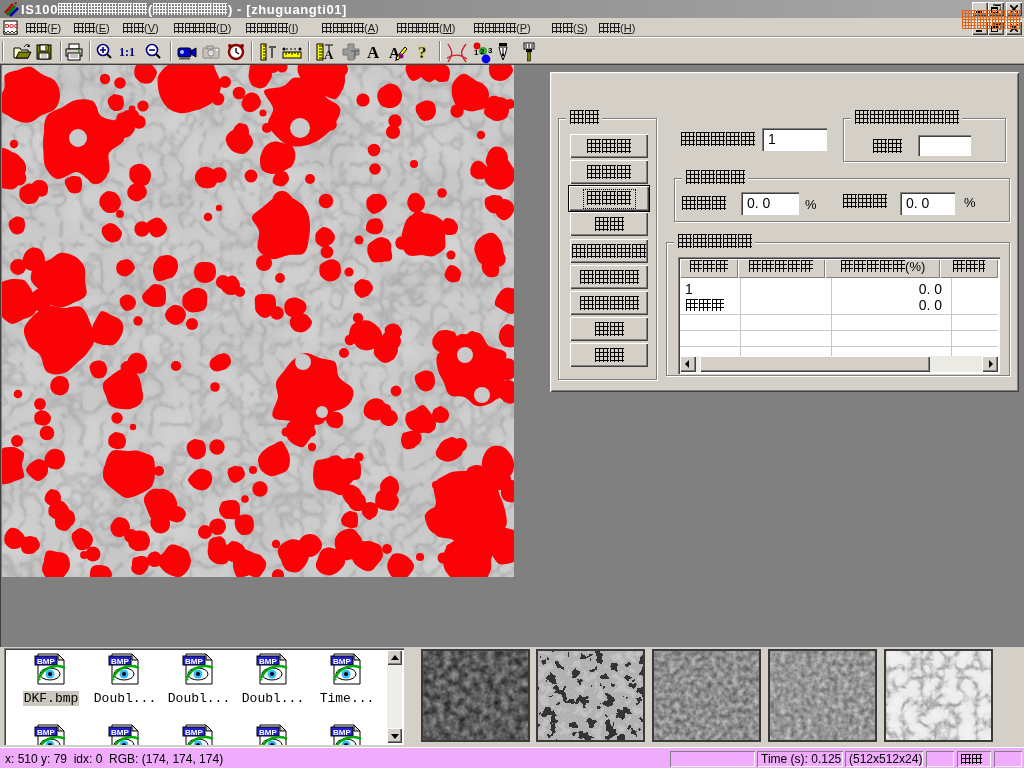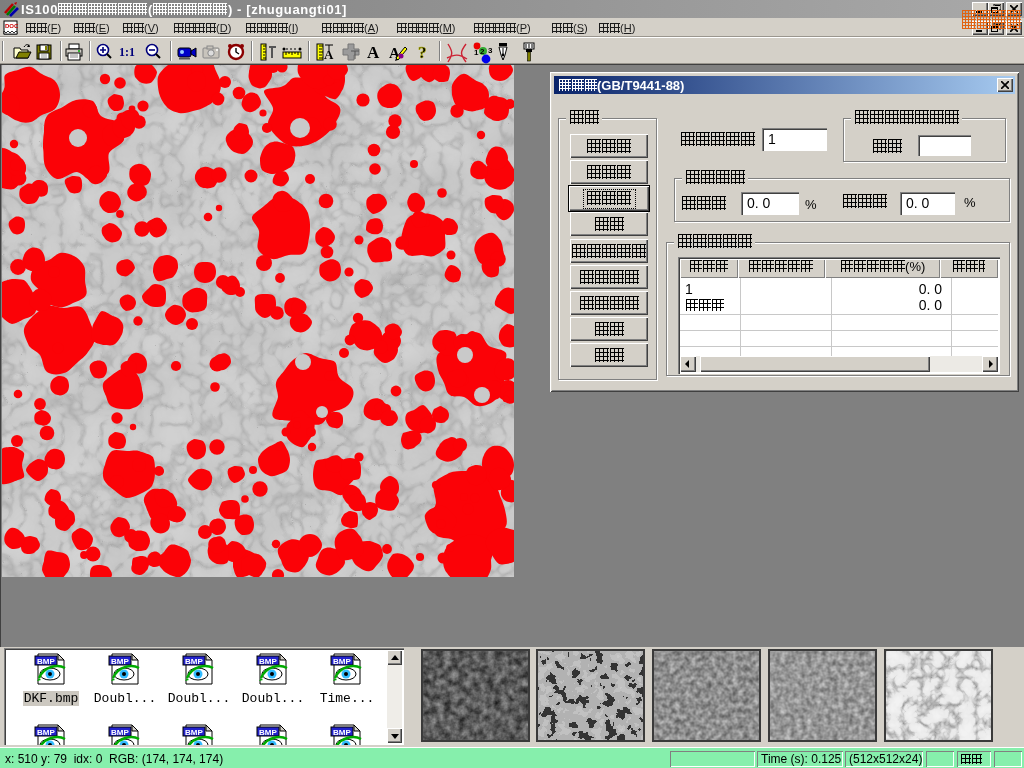--- a/index.html
+++ b/index.html
@@ -518,28 +518,20 @@
         <circle cx="463" cy="290" r="8" fill="#c9c9c9"></circle>
         <circle cx="480" cy="330" r="8" fill="#c9c9c9"></circle>
         <circle cx="301" cy="297" r="8" fill="#c9c9c9"></circle>
         <circle cx="320" cy="347" r="6" fill="#c9c9c9"></circle>
         <circle cx="76" cy="73" r="9" fill="#c9c9c9"></circle>
 </svg></div>
 </div>
 
 <div class="abs" style="left:550px;top:72px;width:469px;height:320px;background:#d4d0c8;
 box-shadow:inset 1px 1px 0 #fff,inset -1px -1px 0 #404040,inset 2px 2px 0 #dcd8d0,inset -2px -2px 0 #808080;z-index:20">
- <div class="abs" style="left:4px;top:4px;width:461px;height:18px;background:linear-gradient(90deg,#0a246a,#a6caf0)">
-  <div class="abs" style="left:4px;top:2px;color:#fff;font-weight:bold;font-size:13px;white-space:nowrap"><i class="z s13 d w"></i><i class="z s13 d w"></i><i class="z s13 d w"></i>(GB/T9441-88)</div>
-  <div class="wbtn" style="left:443px;top:2px;width:16px;height:14px">
-        <svg width="8" height="8">
-          <path d="M0 0 L8 8 M8 0 L0 8" stroke="#000" stroke-width="1.7"></path>
-        </svg>
-      </div>
- </div>
  <div class="gbox" style="left:8px;top:46px;width:99px;height:262px"></div>
     <div class="abs" style="left:16px;top:38px;background:#d4d0c8;padding:0 3px;font-size:14px"><i class="z s14"></i><i class="z s14"></i></div>
  <div class="btn" style="left:20px;top:62px;width:78px;height:24px;font-size:14px">
       <i class="z s14"></i>
       <i class="z s14"></i>
       <i class="z s14"></i>
     </div>
     <div class="btn" style="left:20px;top:88px;width:78px;height:24px;font-size:14px">
       <i class="z s14"></i>
       <i class="z s14"></i>
@@ -811,20 +803,20 @@
               <feFuncR type="table" tableValues="0.6 0.92 0.95 0.95"></feFuncR>
               <feFuncG type="table" tableValues="0.6 0.92 0.95 0.95"></feFuncG>
               <feFuncB type="table" tableValues="0.6 0.92 0.95 0.95"></feFuncB>
             </feComponentTransfer>
           </filter>
         </defs>
         <rect width="105" height="89" filter="url(#nf5)"></rect>
       </svg></div>
 </div>
 
-<div class="abs" style="left:0;top:747px;width:1024px;height:21px;background:#86efac;border-top:1px solid #fff">
+<div class="abs" style="left:0;top:747px;width:1024px;height:21px;background:#f0abfc;border-top:1px solid #fff">
  <div class="abs" style="left:5px;top:4px;font-size:12px;color:#000">x: 510 y: 79&nbsp; idx: 0&nbsp; RGB: (174, 174, 174)</div>
  <div class="abs" style="left:670px;top:3px;width:85px;height:16px;box-shadow:inset 1px 1px 0 #808080,inset -1px -1px 0 #fff;padding:1px 4px;font-size:12px;white-space:nowrap"></div>
  <div class="abs" style="left:757px;top:3px;width:86px;height:16px;box-shadow:inset 1px 1px 0 #808080,inset -1px -1px 0 #fff;padding:1px 4px;font-size:12px;white-space:nowrap">Time (s): 0.125</div>
  <div class="abs" style="left:845px;top:3px;width:78px;height:16px;box-shadow:inset 1px 1px 0 #808080,inset -1px -1px 0 #fff;padding:1px 4px;font-size:12px;white-space:nowrap">(512x512x24)</div>
  <div class="abs" style="left:926px;top:3px;width:28px;height:16px;box-shadow:inset 1px 1px 0 #808080,inset -1px -1px 0 #fff;padding:1px 4px;font-size:12px;white-space:nowrap"></div>
  <div class="abs" style="left:957px;top:3px;width:34px;height:16px;box-shadow:inset 1px 1px 0 #808080,inset -1px -1px 0 #fff;padding:1px 4px;font-size:12px;white-space:nowrap"><i class="z s12"></i><i class="z s12"></i></div>
  <div class="abs" style="left:994px;top:3px;width:28px;height:16px;box-shadow:inset 1px 1px 0 #808080,inset -1px -1px 0 #fff;padding:1px 4px;font-size:12px;white-space:nowrap"></div>
 </div>
 </body></html>

